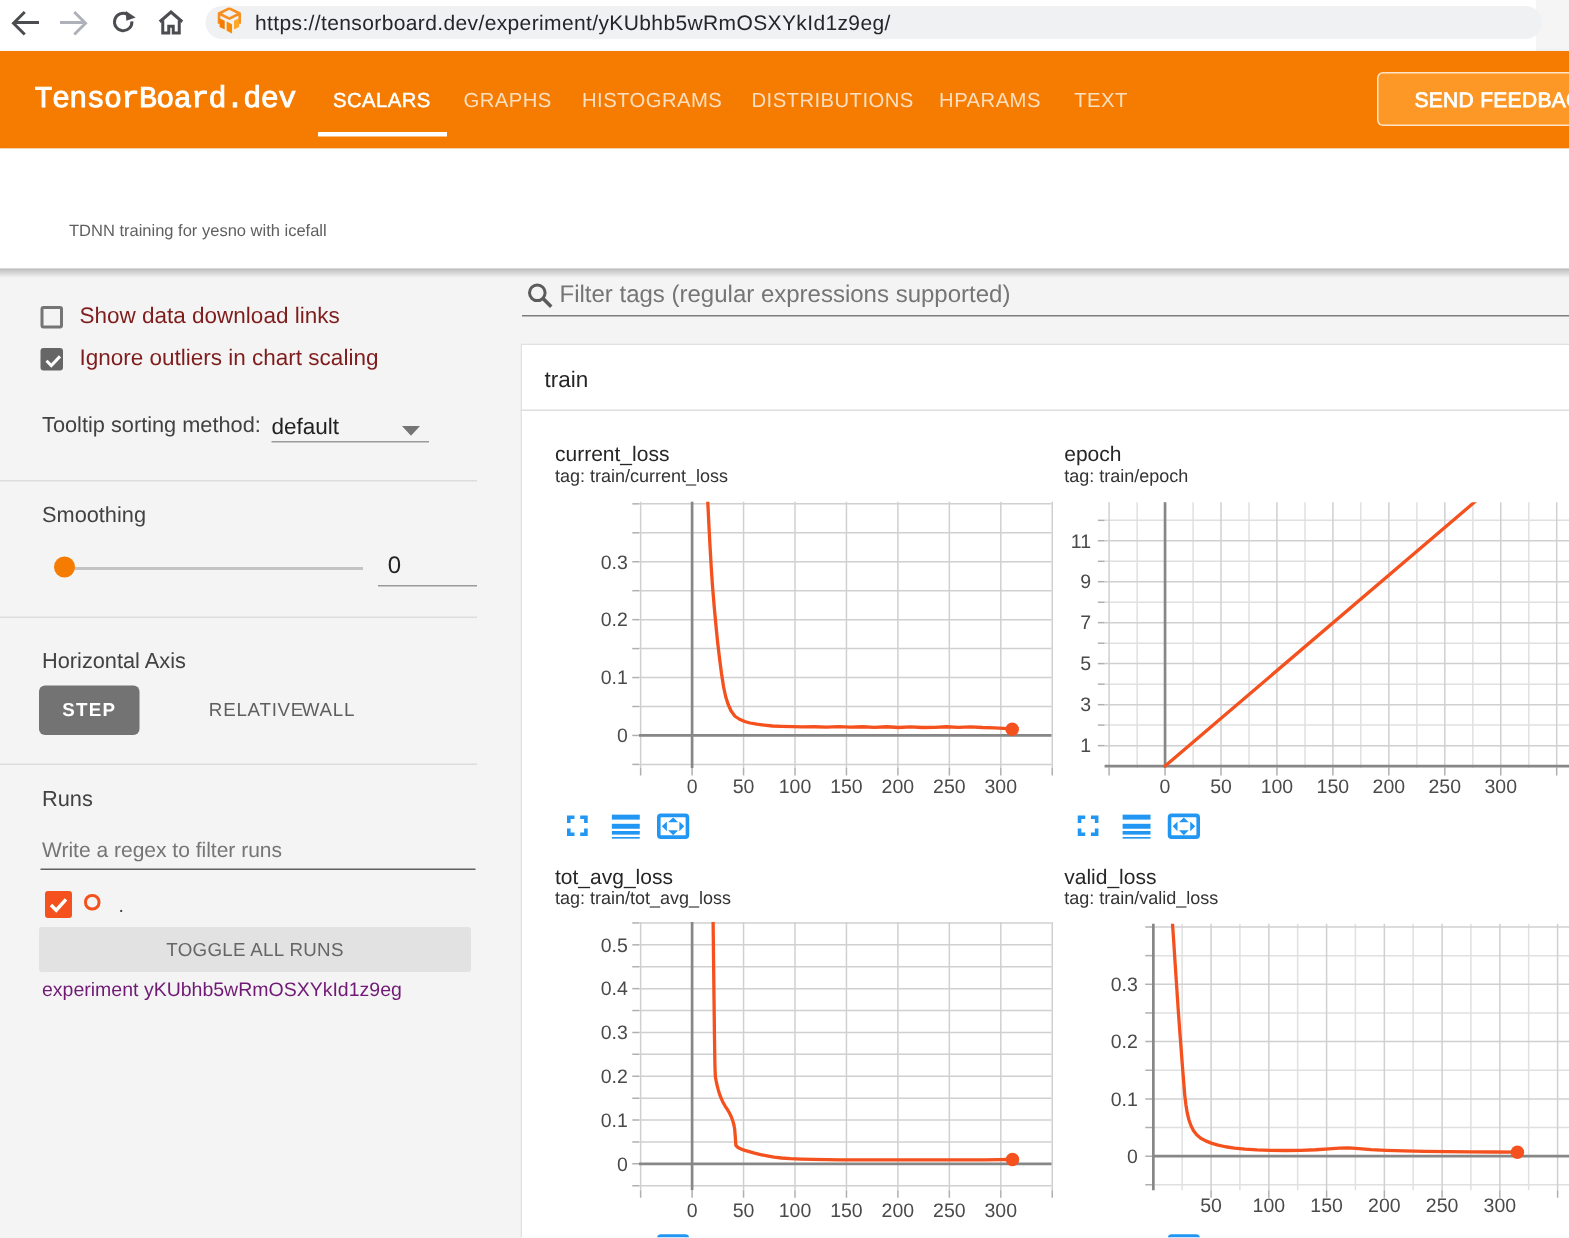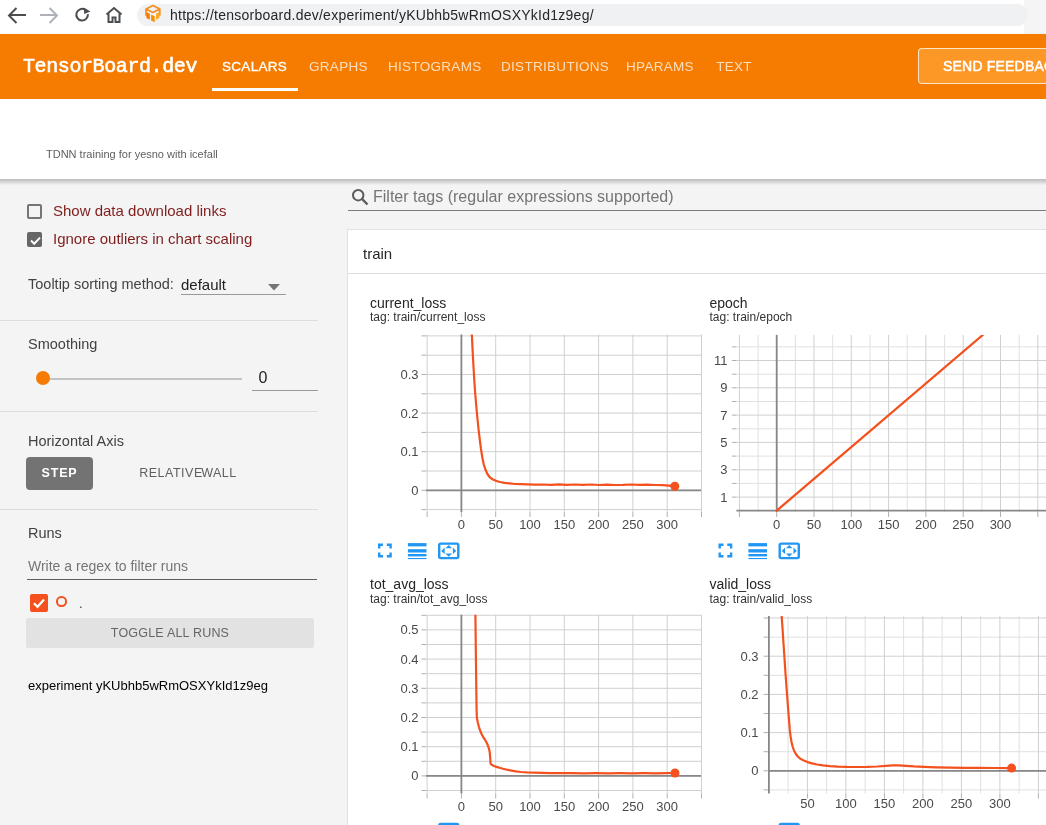--- a/index.html
+++ b/index.html
@@ -116,21 +116,21 @@
   <div class="sbtext" style="left:28px;top:557.5px;font-size:14px;color:#757575;">Write a regex to filter runs</div>
   <div class="abs" style="left:27px;top:578.5px;width:290px;height:1px;background:#5f5f5f;"></div>
   <div class="abs" style="left:30px;top:594px;width:18px;height:18px;border-radius:2px;background:#f4511e;">
     <svg width="18" height="18" viewBox="0 0 18 18">
         <path d="M4 9.3 L7.5 12.8 L14 5.6" stroke="#ffffff" stroke-width="2.3" fill="none"></path>
       </svg>
   </div>
   <div class="abs" style="left:56px;top:596px;width:10.6px;height:10.6px;border-radius:50%;border:2.2px solid #f4511e;"></div>
   <div class="sbtext" style="left:79px;top:596px;font-size:13px;color:#424242;">.</div>
   <div id="togglebtn">TOGGLE ALL RUNS</div>
-  <div class="sbtext" style="left:28px;top:652px;font-size:13px;color:#000000;margin-top:26px;">experiment yKUbhb5wRmOSXYkId1z9eg</div>
+  <div class="sbtext" style="left:28px;top:652px;font-size:13px;color:#701a75;">experiment yKUbhb5wRmOSXYkId1z9eg</div>
 
   <svg width="20" height="20" style="position:absolute;left:351px;top:188px">
       <circle cx="7.2" cy="7.2" r="5.2" fill="none" stroke="#5c5c5c" stroke-width="2"></circle>
       <line x1="11.2" y1="11.2" x2="16.5" y2="16.5" stroke="#5c5c5c" stroke-width="2.4"></line>
     </svg>
   <div id="filterph">Filter tags (regular expressions supported)</div>
   <div id="filterline"></div>
   <div id="card"></div>
   <div id="cardhdr"></div>
   <div id="traintxt">train</div>

